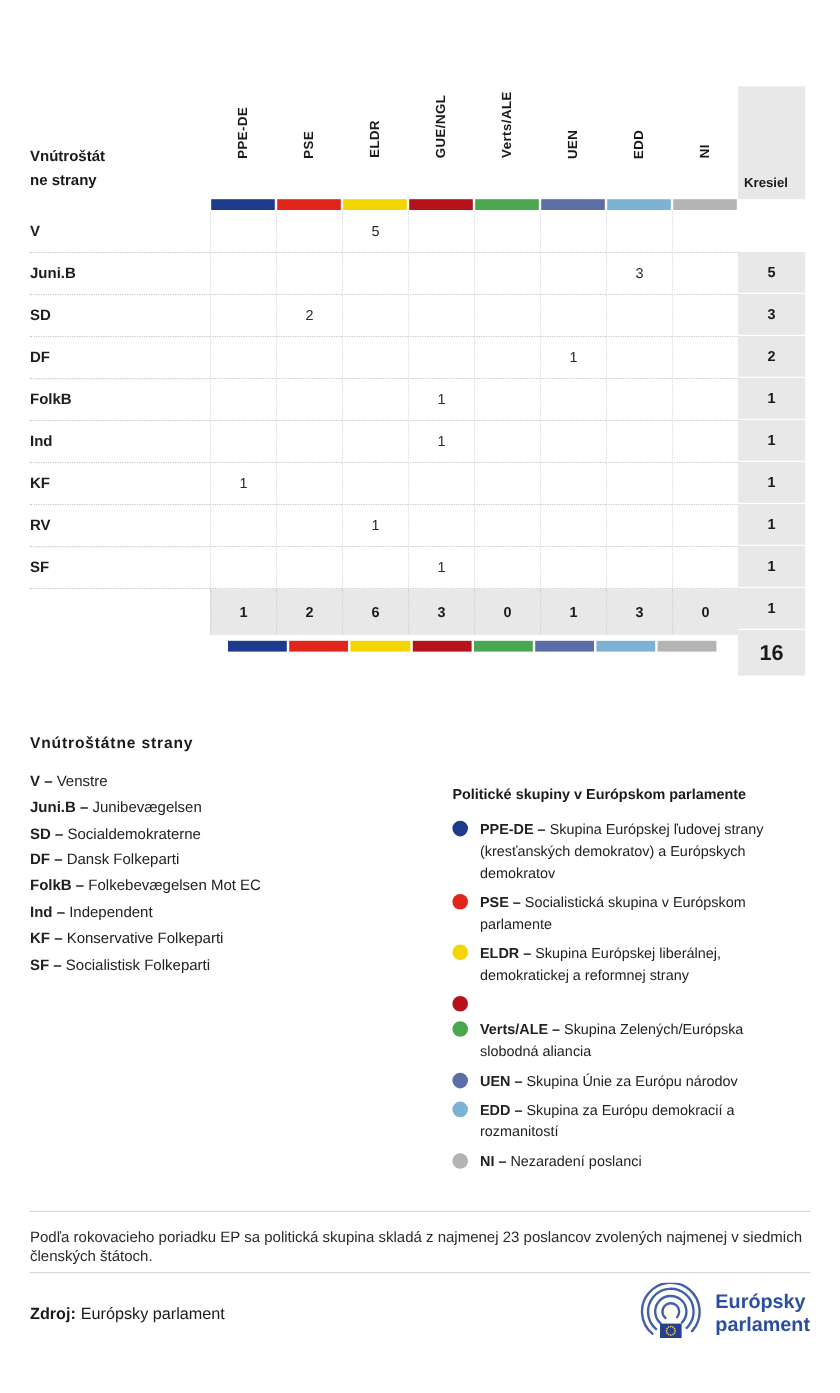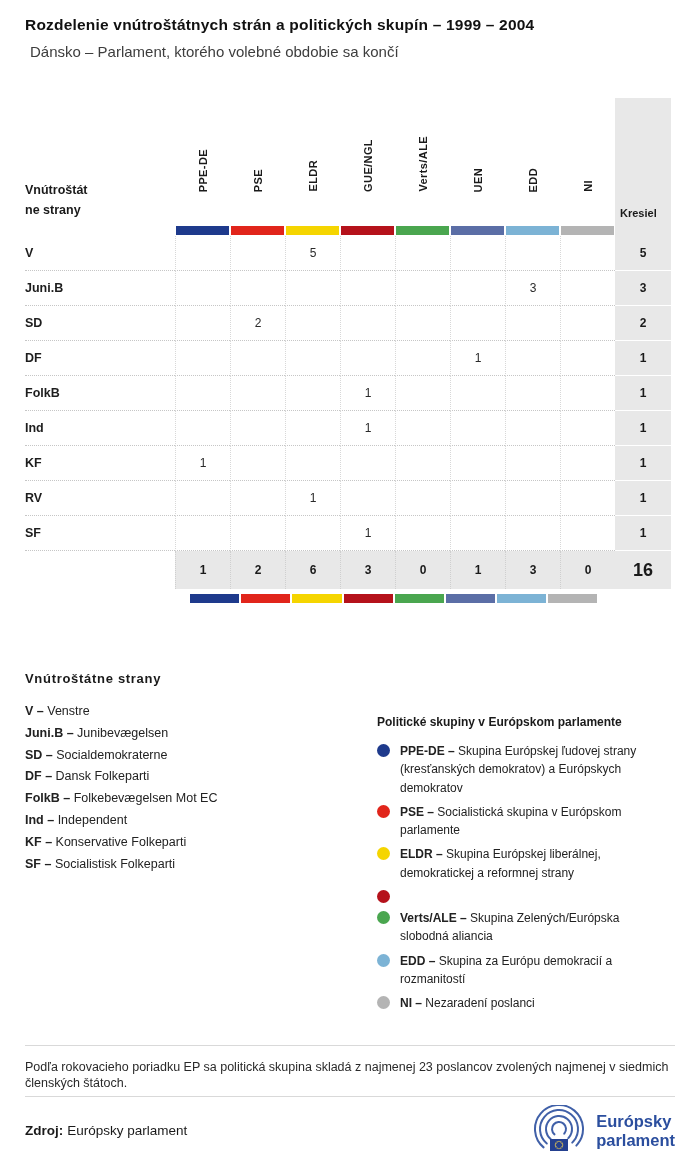--- a/index.html
+++ b/index.html
@@ -10,21 +10,21 @@
   .head { padding:16px 25px 0 25px; }
   .title { font-size:15.5px; font-weight:bold; letter-spacing:.2px; color:#111; }
   .subtitle { font-size:15px; color:#3d3d3d; margin-top:9px; margin-left:5px; }
 
   
   .table { margin:38px 25px 0 25px; width:650px; }
   .t-row { display:flex; }
   .cell { position:relative; }
   .c-party { width:150px; }
   .c-group { width:55px; }
-  .c-seats { width:56px; }
+  .c-seats { width:56px;margin-top:34px; }
 
   .t-header { height:128px; }
   .hdr-party { display:flex; align-items:flex-end; }
   .hdr-party span { font-weight:bold; font-size:12.5px; line-height:20px; width:68px;
                     padding-bottom:6px; overflow-wrap:anywhere; }
   .hdr-group { display:flex; align-items:flex-end; justify-content:center; }
   .vtext { writing-mode:vertical-rl; transform:rotate(180deg); font-weight:bold;
            font-size:11px; letter-spacing:.4px; margin-bottom:34px; white-space:nowrap; }
   .hdr-seats { background:#e8e8e8; display:flex; align-items:flex-end; }
   .hdr-seats span { font-weight:bold; font-size:11px; padding:0 0 7px 5px; }
@@ -65,24 +65,20 @@
   .source b { margin-right:4px; }
   .logo { display:flex; align-items:center; }
   .logo svg { display:block; }
   .logo-text { color:#2b4e9e; font-weight:bold; font-size:16.5px; line-height:19px; margin-left:4px; }
 </style>
 </head>
 <body>
 
 <div class="page">
 
-  <div class="head">
-    <div class="title">Rozdelenie vnútroštátnych strán a politických skupín – 1999 – 2004</div>
-    <div class="subtitle">Dánsko – Parlament, ktorého volebné obdobie sa končí</div>
-  </div>
 
   <div id="table-root" class="table">
       <div class="t-row t-header">
         <div class="cell c-party hdr-party">
           <span>Vnútroštátne strany</span>
         </div>
         <div class="cell c-group hdr-group">
           <span class="vtext">PPE-DE</span>
         </div>
         <div class="cell c-group hdr-group">
@@ -316,20 +312,24 @@
           <div class="lg-item">
             <span class="dot" style="background:#f5d500"></span>
             <div class="lg-text"><b>ELDR –</b> Skupina Európskej liberálnej, demokratickej a reformnej strany</div>
           </div>
           <div class="lg-item">
             <span class="dot" style="background:#b5121b"></span>
           </div>
           <div class="lg-item">
             <span class="dot" style="background:#4aa64f"></span>
             <div class="lg-text"><b>Verts/ALE –</b> Skupina Zelených/Európska slobodná aliancia</div>
+          </div>
+          <div class="lg-item">
+            <span class="dot" style="background:#5b6ea6"></span>
+            <div class="lg-text"><b>UEN –</b> Skupina Únie za Európu národov</div>
           </div>
           <div class="lg-item">
             <span class="dot" style="background:#7cb3d5"></span>
             <div class="lg-text"><b>EDD –</b> Skupina za Európu demokracií a rozmanitostí</div>
           </div>
           <div class="lg-item">
             <span class="dot" style="background:#b4b4b4"></span>
             <div class="lg-text"><b>NI –</b> Nezaradení poslanci</div>
           </div>
         </div>

